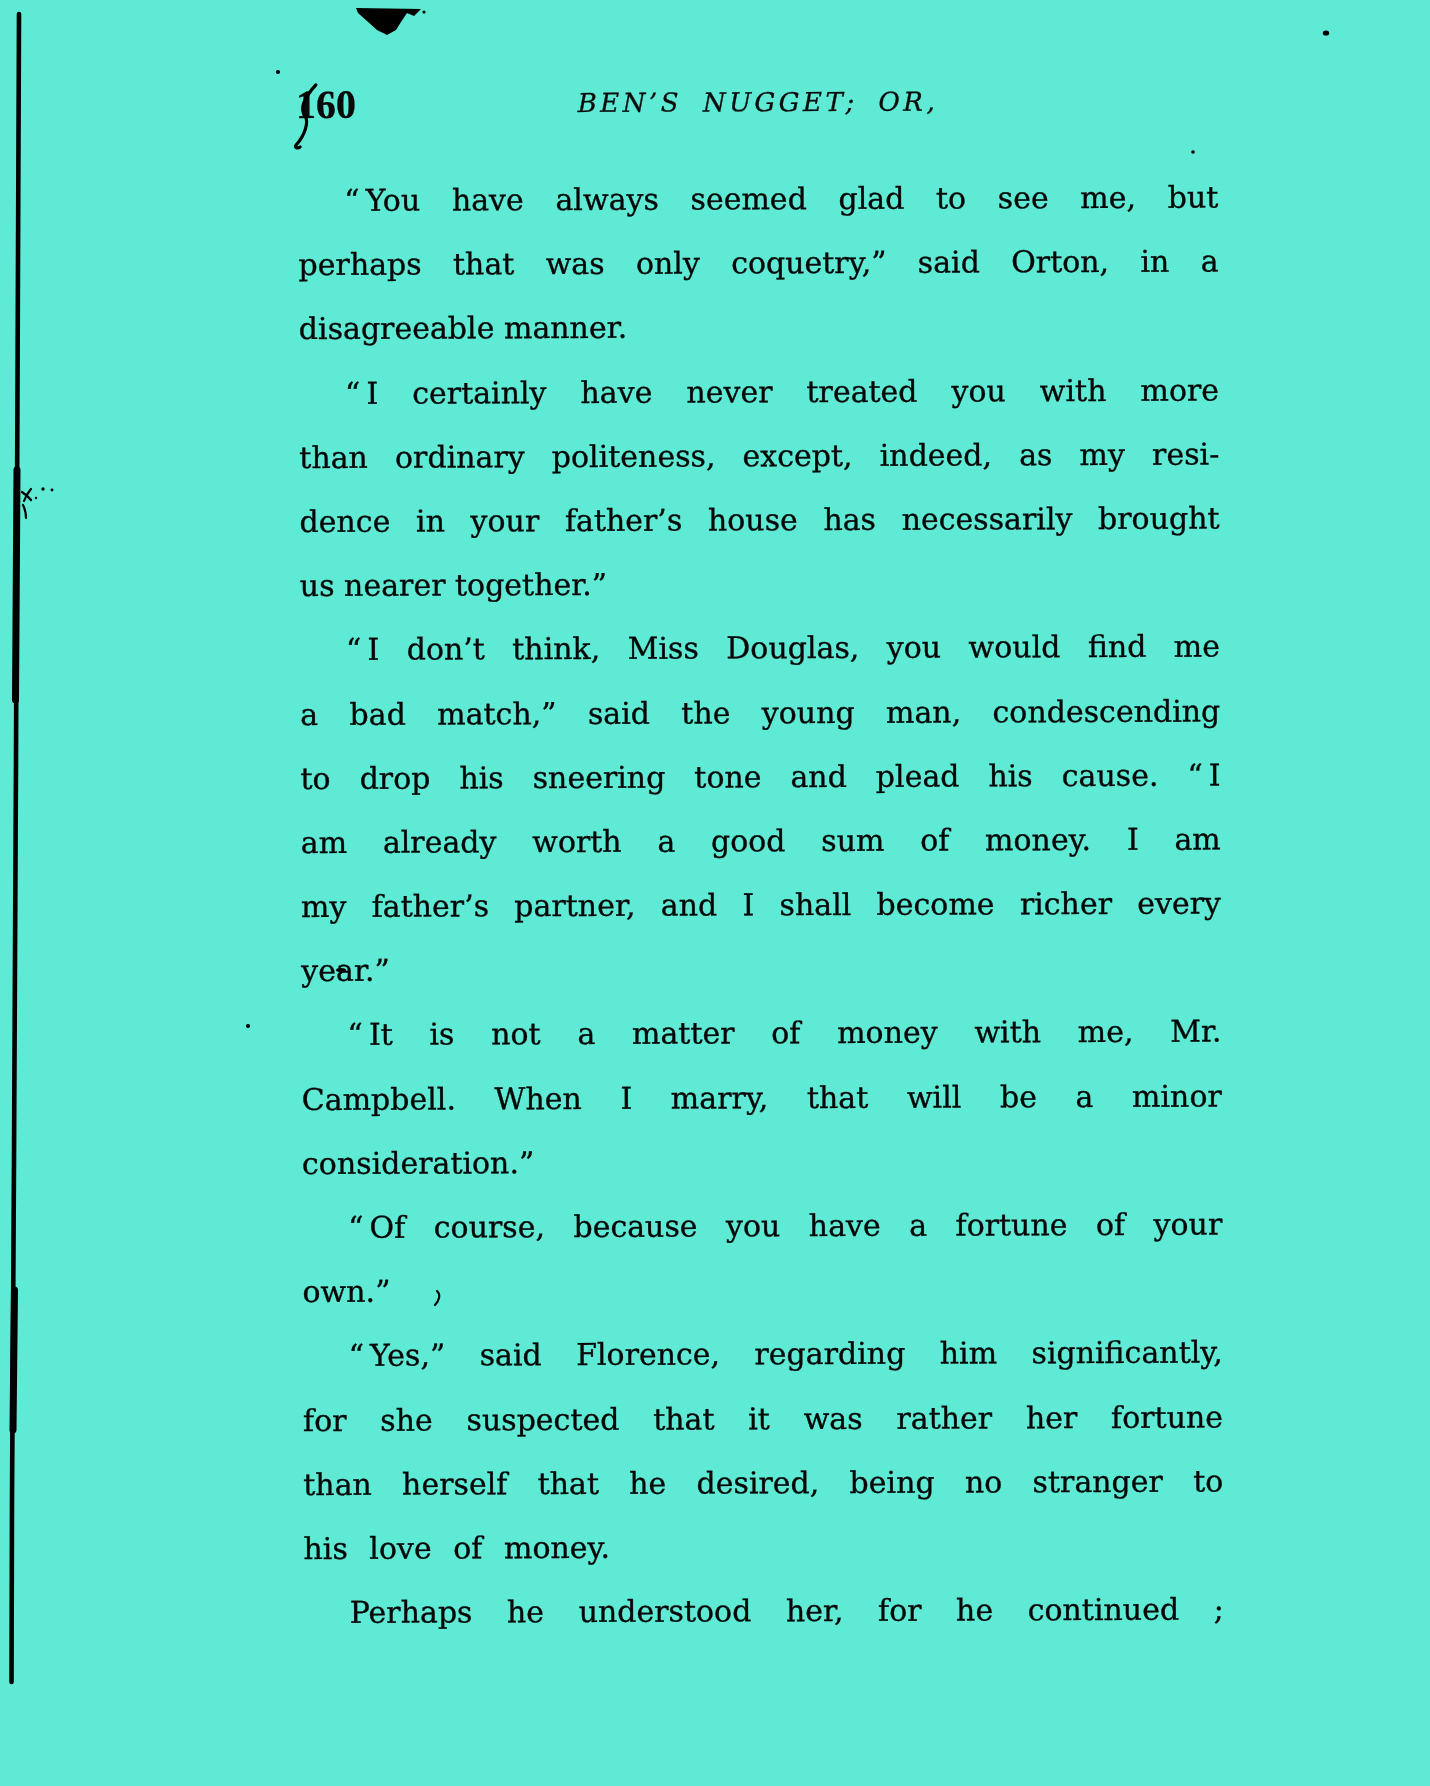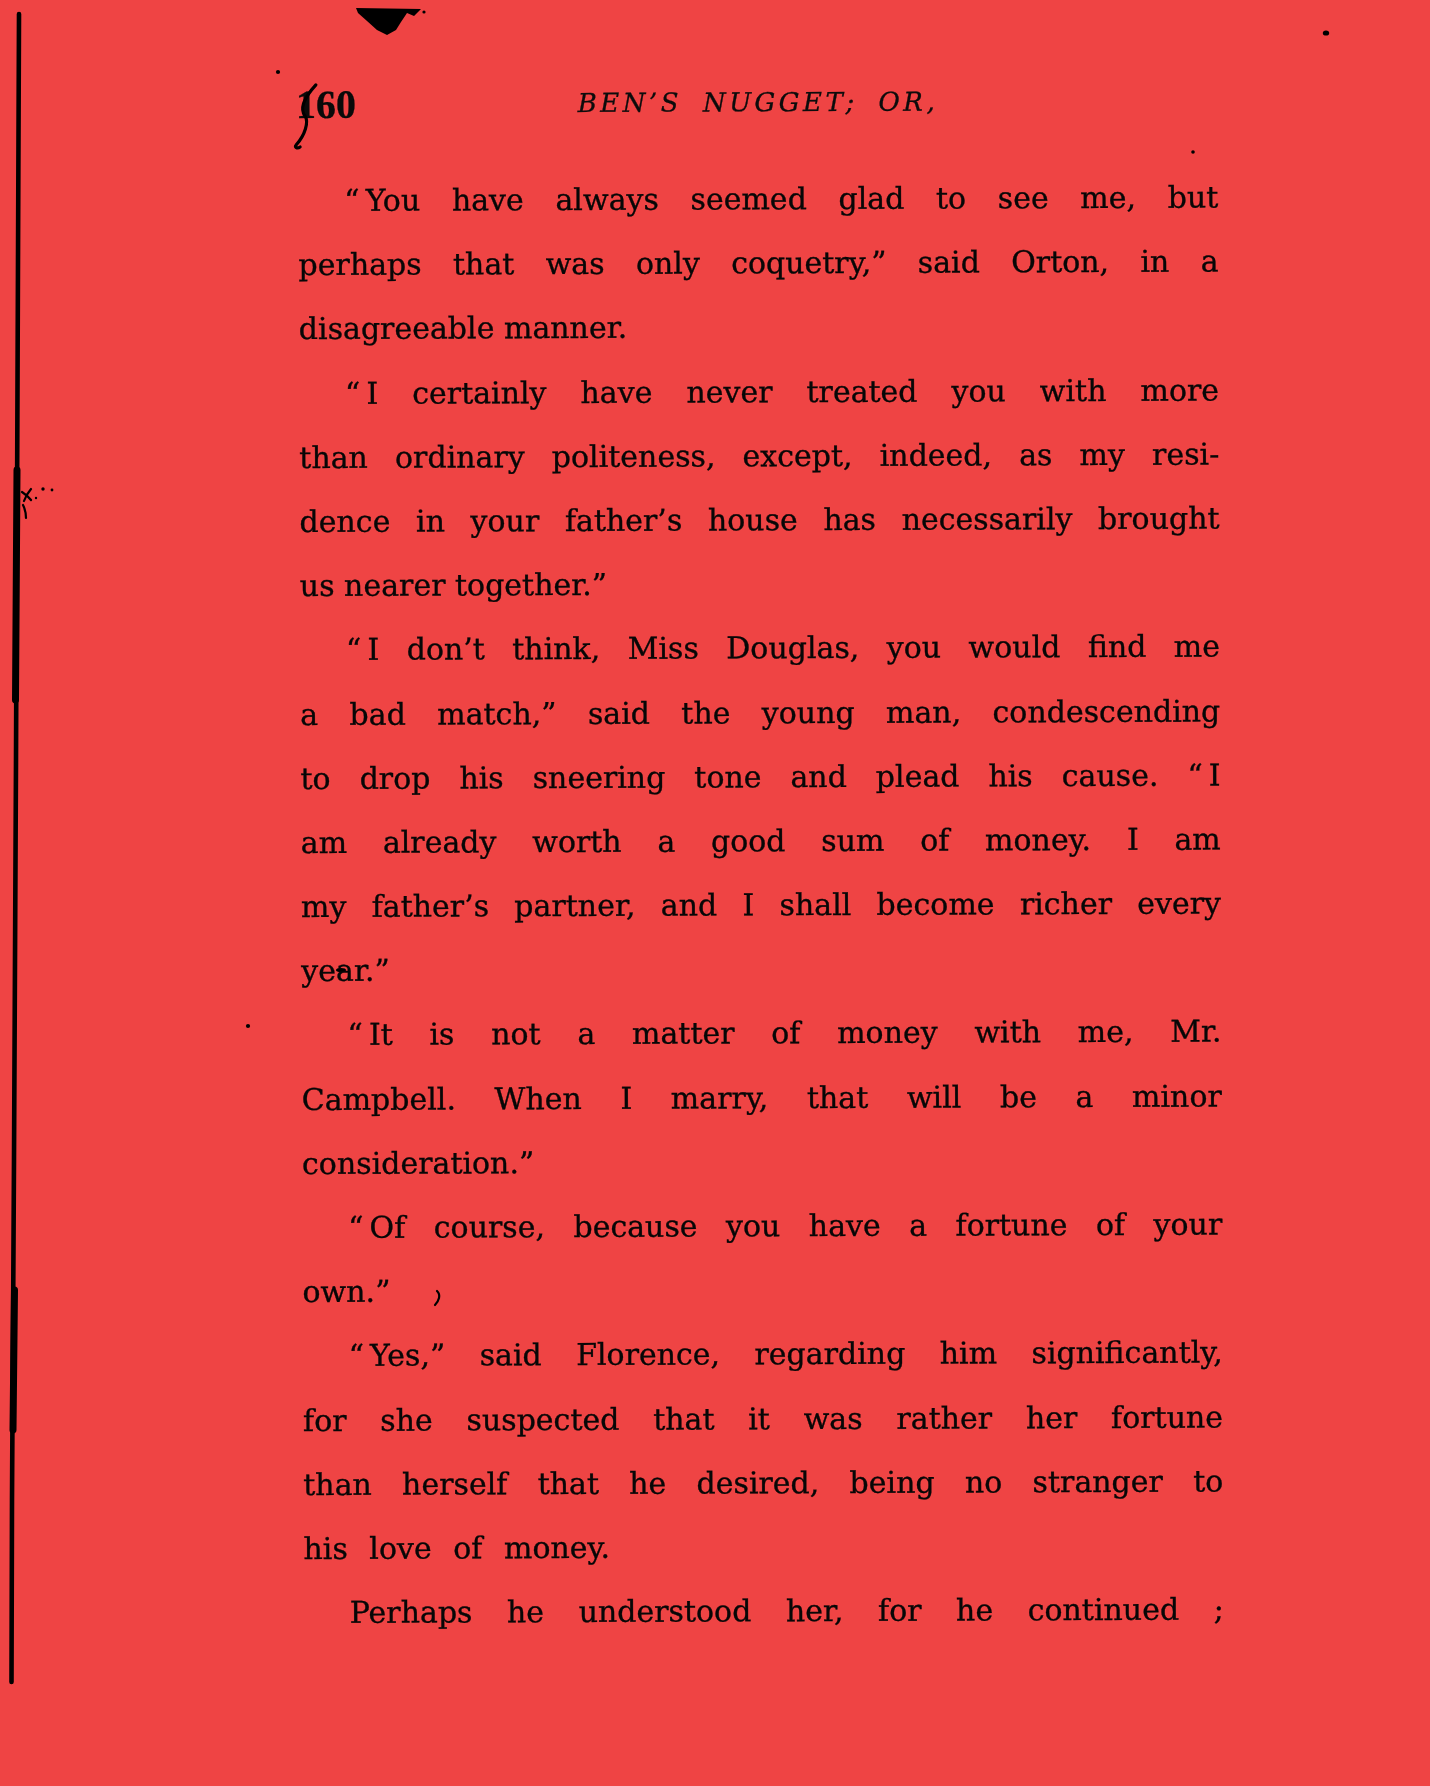--- a/index.html
+++ b/index.html
@@ -1,19 +1,19 @@
 <!DOCTYPE html>
 <html><head>
 <meta charset="utf-8">
 <style>
   html,body{margin:0;padding:0;background:#ffffff;}
   .page{
     position:relative;
     width:1430px;height:1786px;
-    background:#ef4444;
+    background:#5eead4;
     overflow:hidden;
     color:#0a0a0a;
   }
   .marks{position:absolute;left:0;top:0;pointer-events:none;}
   .sheet{
     position:absolute;inset:0;
     transform:rotate(-0.22deg);
     transform-origin:300px 120px;
   }
   .pageno-wrap{

